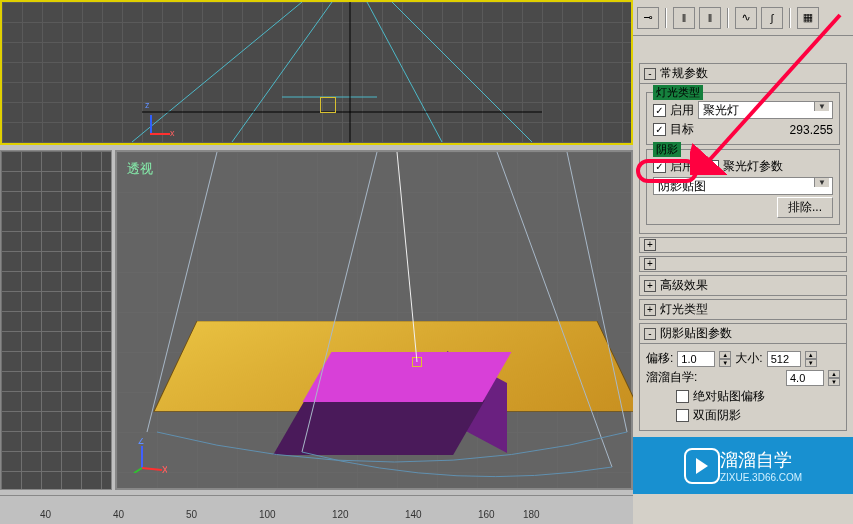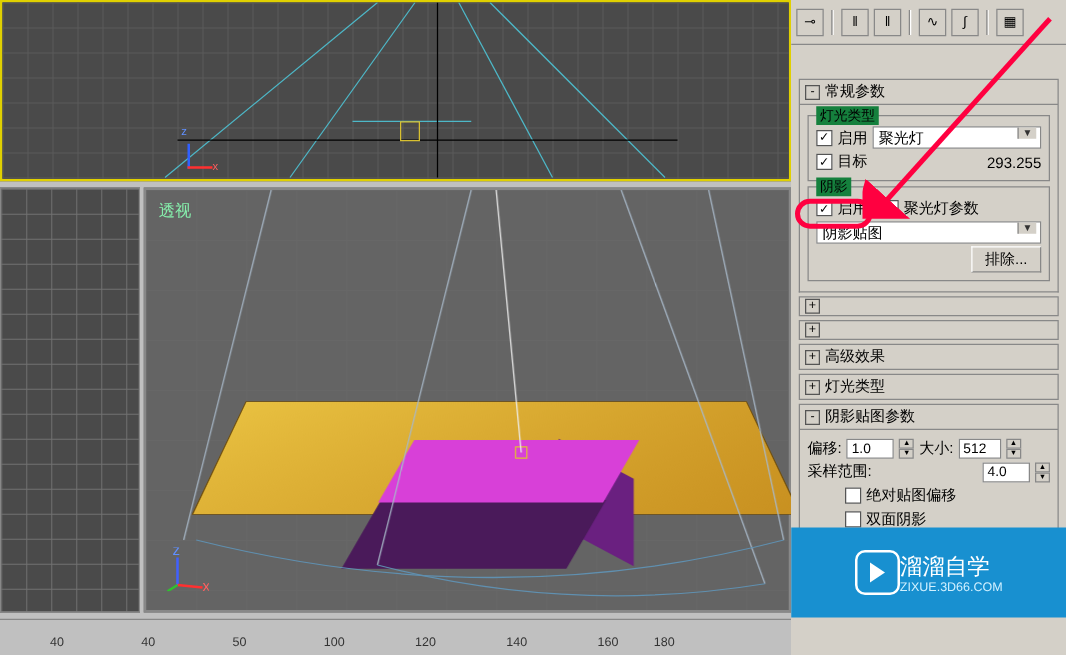--- a/index.html
+++ b/index.html
@@ -41,21 +41,21 @@
 .checkbox { width: 13px; height: 13px; border: 1px solid #555; background: #fff; display: inline-flex; align-items: center; justify-content: center; font-size: 10px; color: #000; cursor: pointer; }
 .check-mark::after { content: "✓"; }
 .dropdown { flex: 1; background: #fff; border: 1px solid #888; height: 18px; display: flex; align-items: flex-start; padding: 0 4px; position: relative; }
 .dropdown::after { content: "▼"; position: absolute; right: 3px; font-size: 8px; color: #333; background: #d4d0c8; width:14px; text-align:center; border-left:1px solid #888; }
 .spinner-input { background: #fff; border: 1px solid #888; height: 16px; padding: 0 3px; display: flex; align-items: center; font-size: 11px; }
 .spinner-btns { display: flex; flex-direction: column; }
 .spinner-btn { width: 12px; height: 8px; background: #d4d0c8; border: 1px solid #888; font-size: 6px; line-height: 6px; text-align: center; cursor: pointer; }
 .btn { background: #d4d0c8; border: 1px solid #888; border-top-color:#fff; border-left-color:#fff; padding: 1px 10px; cursor: pointer; }
 .highlight-circle { position: absolute; border: 4px solid #ff0040; border-radius: 12px; pointer-events: none; }
 .arrow-svg { position: absolute; pointer-events: none; }
-.watermark { position: absolute; right: 0; bottom: 30px; width: 220px; height: 72px; background: #1890d0; display: flex; align-items: center; justify-content: center; color: #fff; }
+.watermark { position: absolute; right: 0; bottom: 30px; width: 220px; height: 57px; background: #1890d0; display: flex; align-items: center; justify-content: center; color: #fff; }
 .wm-icon { width: 36px; height: 36px; border: 2px solid #fff; border-radius: 8px; display: flex; align-items: center; justify-content: center; }
 .wm-text { font-size: 18px; }
 .wm-sub { font-size: 10px; color: #d0f0ff; }
 .yellow-sel { position: absolute; border: 1px solid #d8c030; width: 16px; height: 16px; }
 </style>
 </head>
 <body>
 
 <div class="main-area">
 
@@ -218,21 +218,21 @@
             <div class="spinner-btn">▼</div>
           </div>
         <span>大小:</span>
         <span class="spinner-input" style="width:34px">512</span>
         <div class="spinner-btns">
             <div class="spinner-btn">▲</div>
             <div class="spinner-btn">▼</div>
           </div>
       </div>
       <div class="row">
-        <span>采样范围:</span>
+        <span>溜溜自学:</span>
         <span style="flex:1"></span>
         <span class="spinner-input" style="width:38px">4.0</span>
         <div class="spinner-btns">
             <div class="spinner-btn">▲</div>
             <div class="spinner-btn">▼</div>
           </div>
       </div>
       <div class="row" style="padding-left:30px">
         <span class="checkbox"></span>
         <span>绝对贴图偏移</span>

